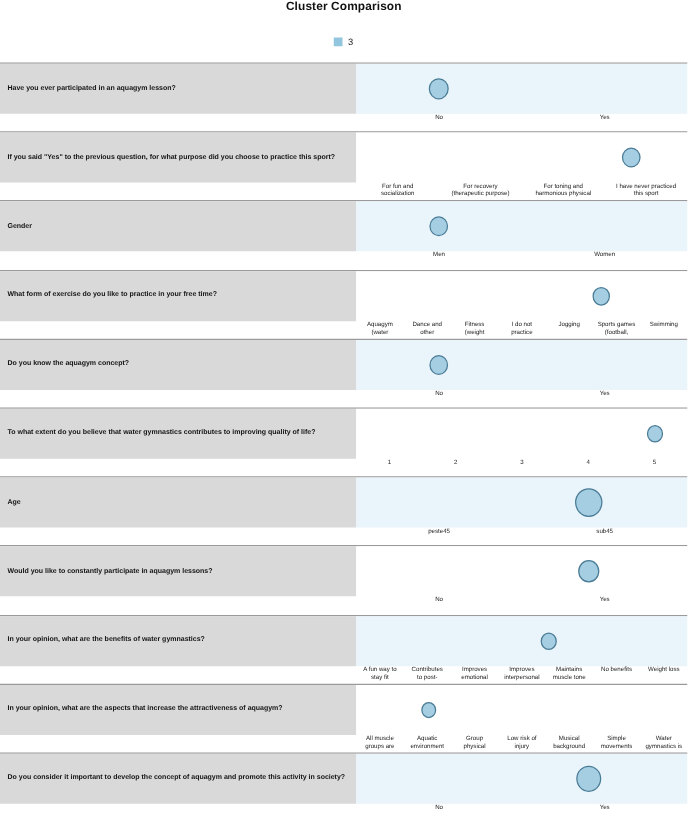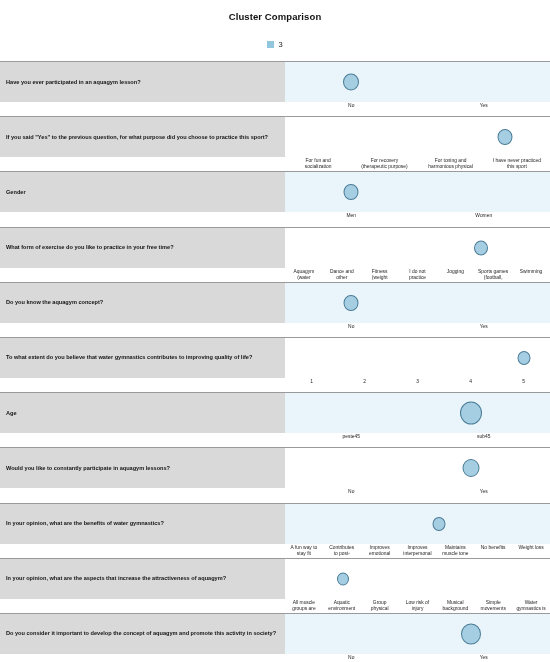--- a/index.html
+++ b/index.html
@@ -14,21 +14,21 @@
     color: #1a1a1a;
     overflow: hidden;
     position: relative;
   }
 
   .chart-title {
     text-align: center;
     font-size: 9.5px;
     font-weight: bold;
     color: #111111;
-    padding-top: 11px;
+    padding-top: 0;
     letter-spacing: 0.1px;
   }
 
   .legend {
     display: flex;
     justify-content: center;
     align-items: center;
     gap: 4px;
     margin-top: 16px;
     height: 12px;

